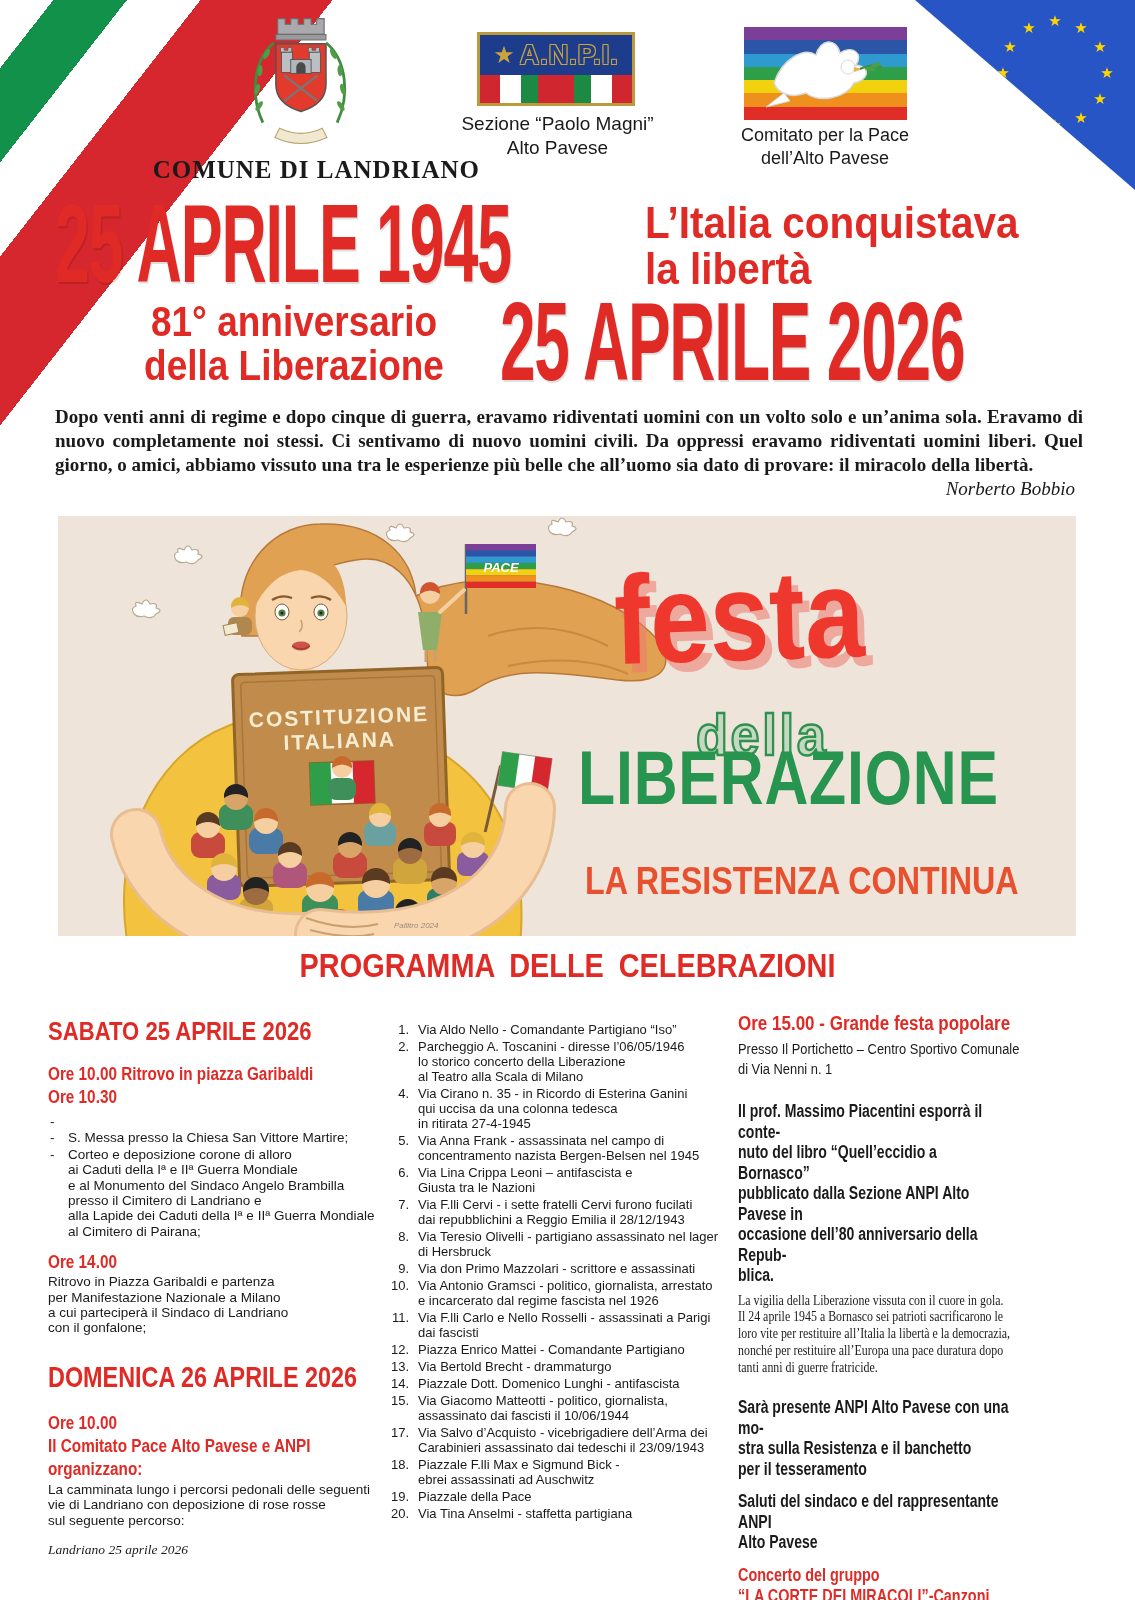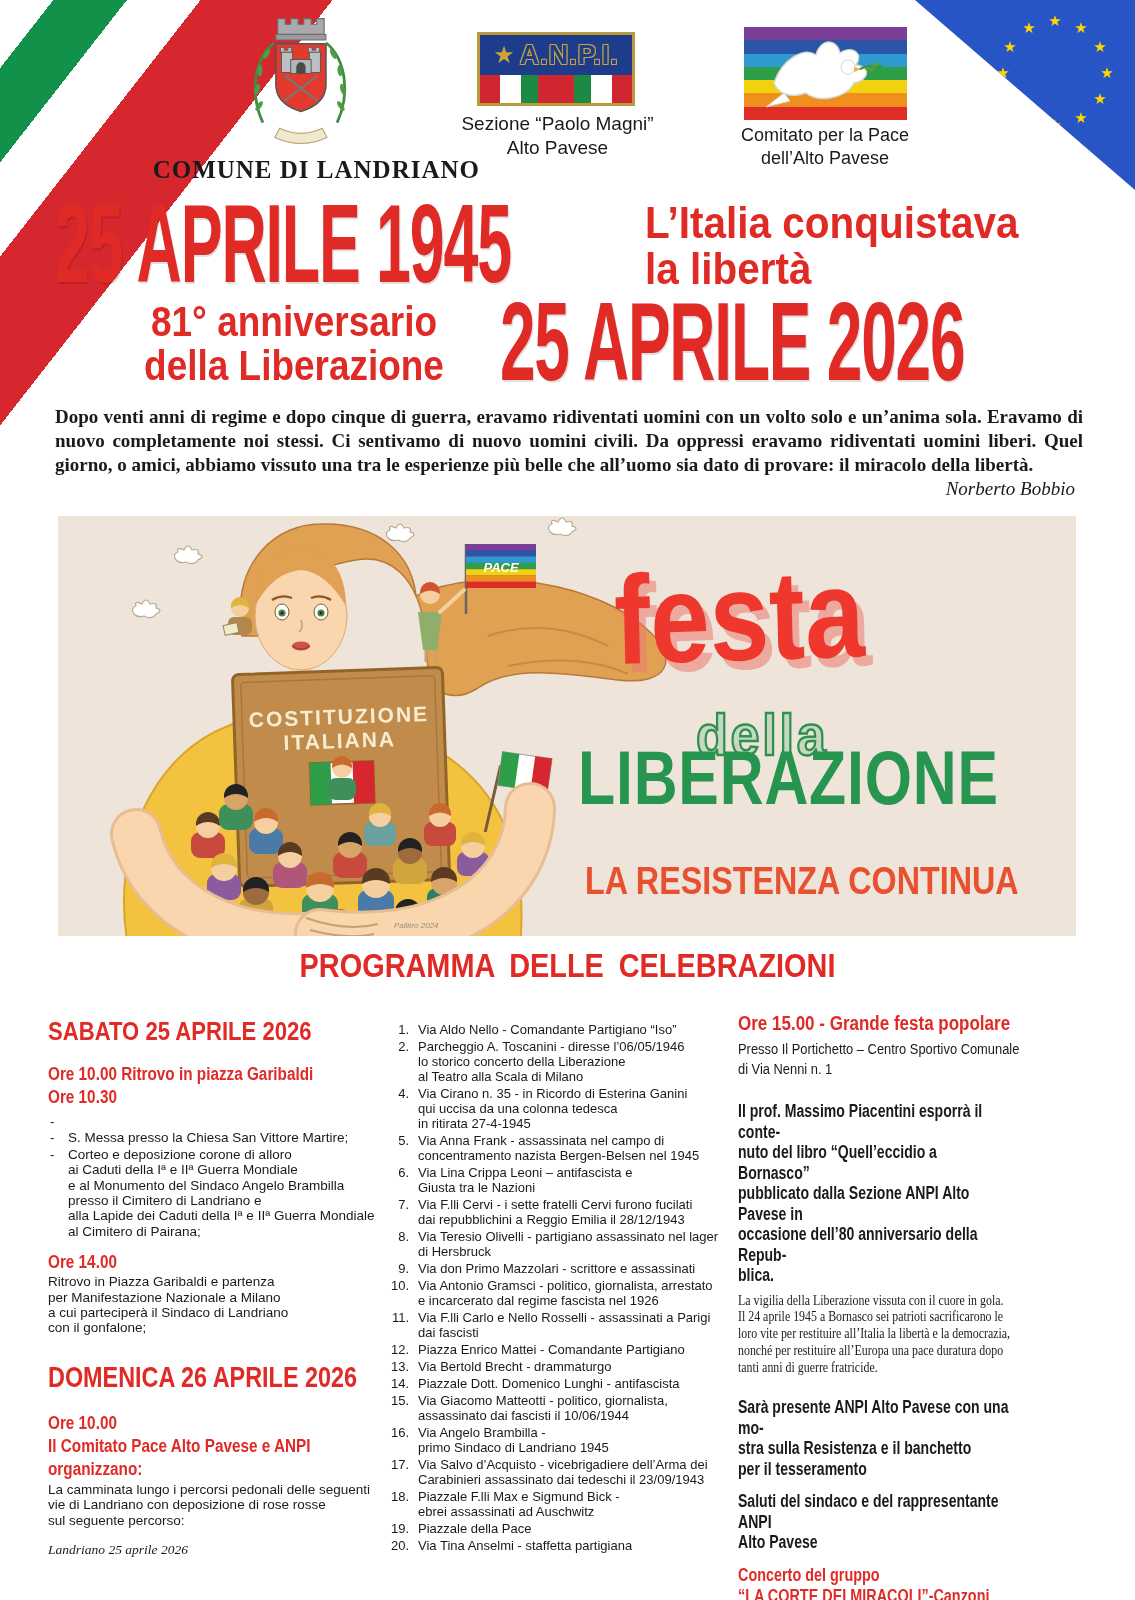--- a/index.html
+++ b/index.html
@@ -470,25 +470,20 @@
     <div class="route-row">
         <span class="route-num">14.</span>
         <span class="route-txt pre">Piazzale Dott. Domenico Lunghi - antifascista</span>
       </div>
     <div class="route-row">
         <span class="route-num">15.</span>
         <span class="route-txt pre">Via Giacomo Matteotti - politico, giornalista,
 assassinato dai fascisti il 10/06/1944</span>
       </div>
     <div class="route-row">
-        <span class="route-num">16.</span>
-        <span class="route-txt pre">Via Angelo Brambilla -
-primo Sindaco di Landriano 1945</span>
-      </div>
-    <div class="route-row">
         <span class="route-num">17.</span>
         <span class="route-txt pre">Via Salvo d’Acquisto - vicebrigadiere dell’Arma dei
 Carabinieri assassinato dai tedeschi il 23/09/1943</span>
       </div>
     <div class="route-row">
         <span class="route-num">18.</span>
         <span class="route-txt pre">Piazzale F.lli Max e Sigmund Bick -
 ebrei assassinati ad Auschwitz</span>
       </div>
     <div class="route-row">

